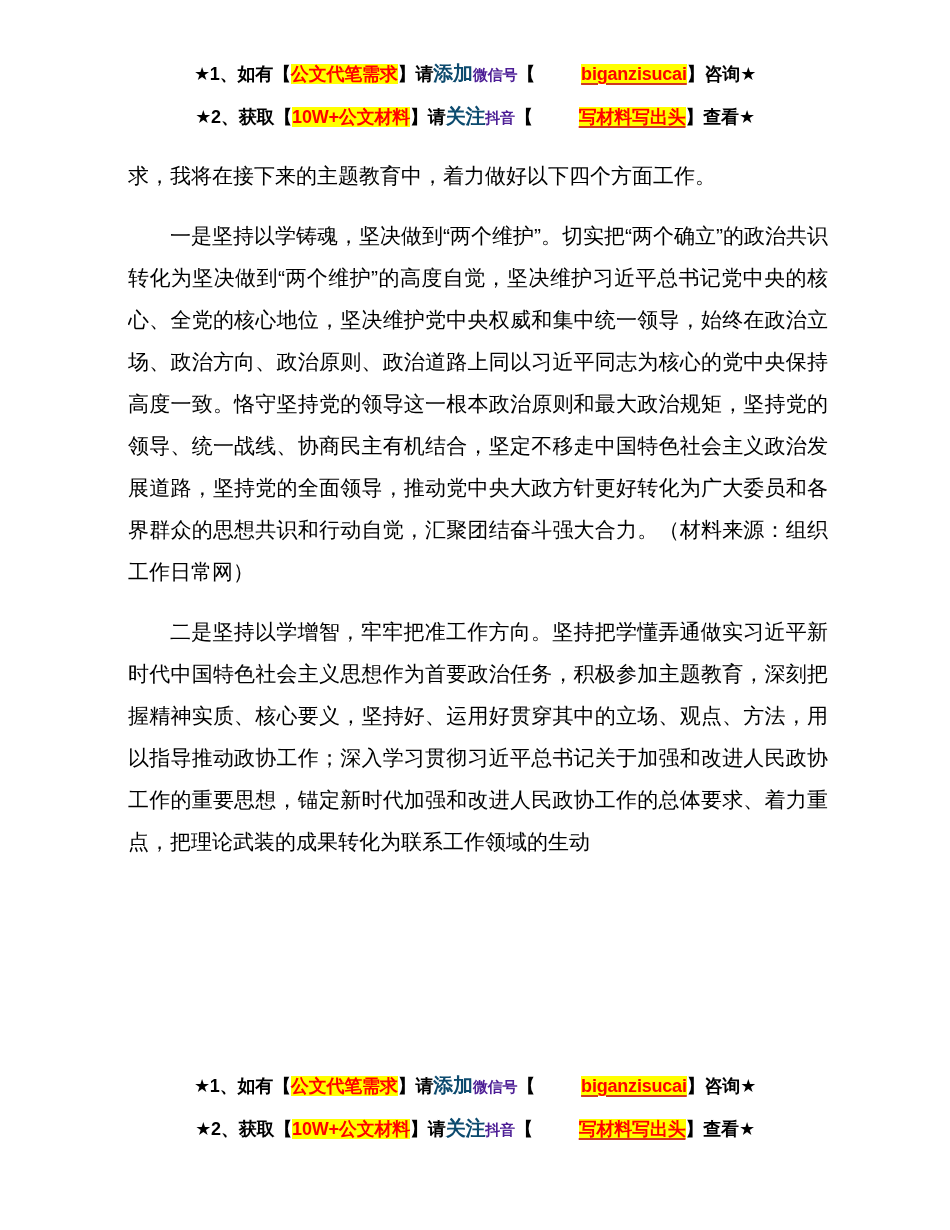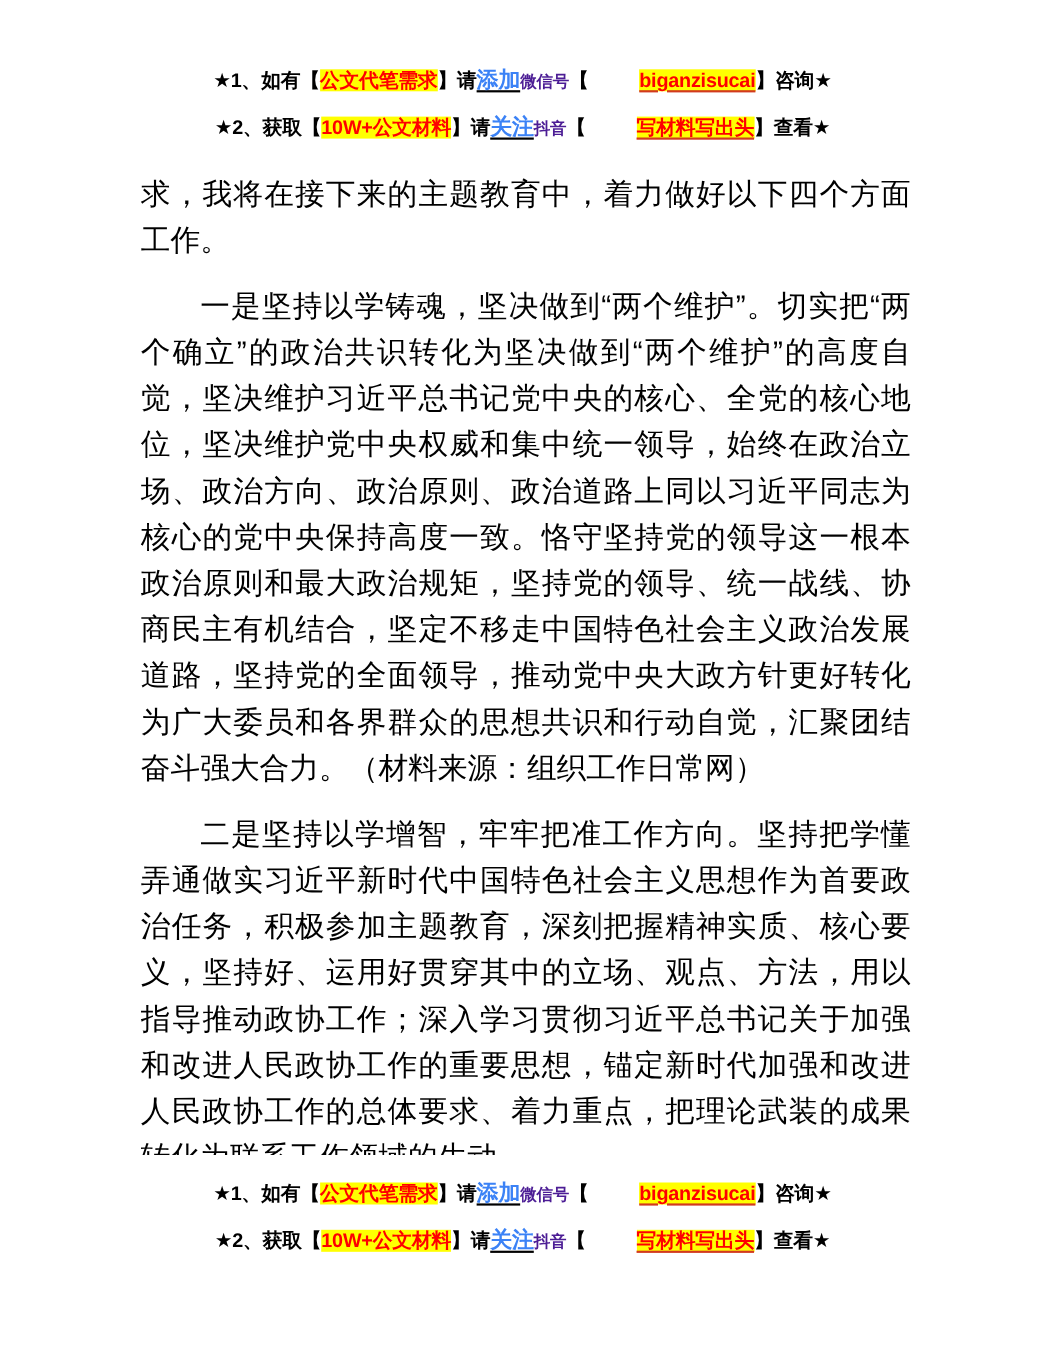--- a/index.html
+++ b/index.html
@@ -49,39 +49,38 @@
   .seg-hlu {
     color: #fe0000;
     background: #ffff00;
     text-decoration: underline;
     text-decoration-color: #d23a1e;
     text-decoration-thickness: 2px;
     text-underline-offset: 3px;
     margin-left: 46px;
   }
   .seg-u {
-    color: #3b82f6;
+    color: #0c4a6e;
     font-size: 20px;
-    text-decoration: underline;
     text-decoration-color: #000000;
     text-decoration-thickness: 2px;
     text-underline-offset: 3px;
     margin-top: 24px;
   }
   .seg-small {
     color: #4c1d95;
     font-size: 15px;
   }
   .content {
     margin: 24px 122px 0 128px;
     height: 895px;
     overflow: hidden;
   }
   .para {
-    font-size: 27px;
+    font-size: 21px;
     line-height: 42px;
     margin: 0 0 18px 0;
     text-align: justify;
     color: #000000;
     font-weight: 400;
   }
   .para.indent {
     text-indent: 2em;
   }
   .para:last-child { margin-bottom: 0; }

